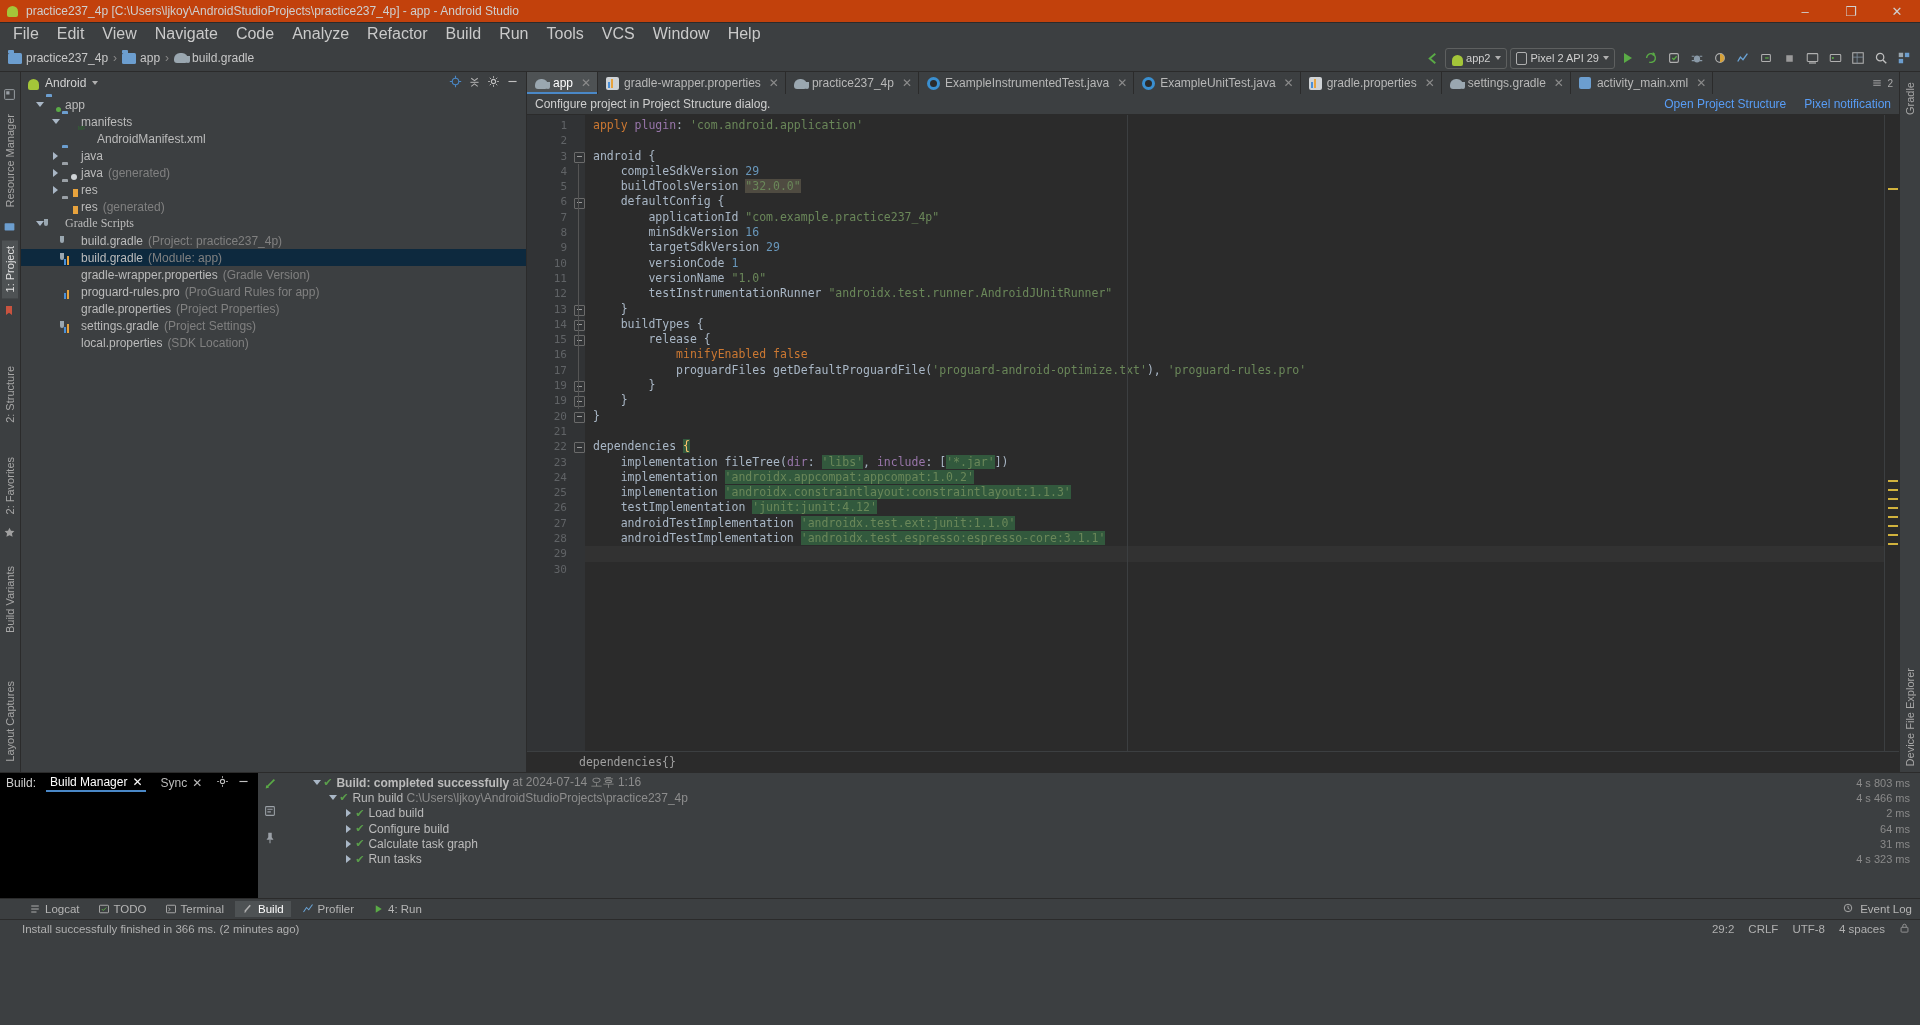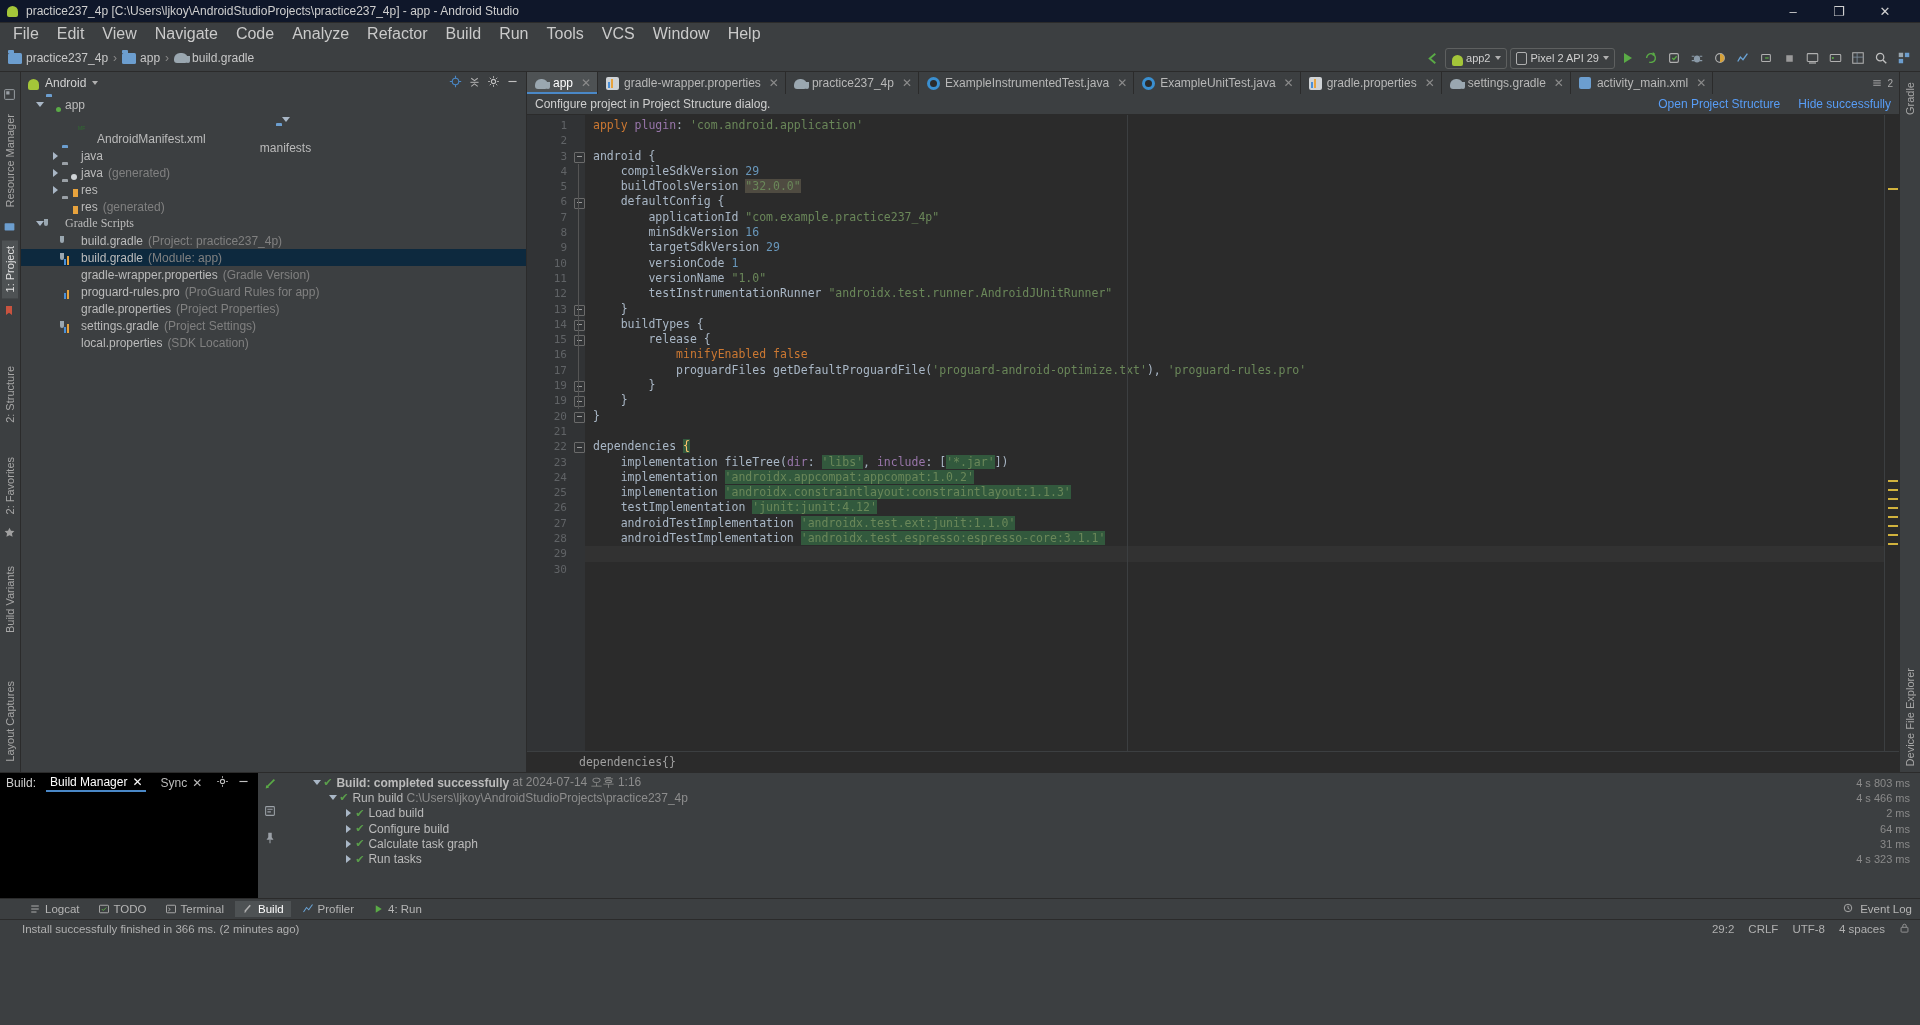--- a/index.html
+++ b/index.html
@@ -5,22 +5,22 @@
   html,body{margin:0;padding:0;}
   body{
     width:1920px;height:1025px;overflow:hidden;
     background:#3c3f41;
     font-family:"Liberation Sans",sans-serif;
     font-size:12px;color:#bbbbbb;
     -webkit-font-smoothing:none;
   }
 
   
-  #titlebar{height:22px;background:#0f172a;border-bottom:1px solid #2b2b2b;
-    display:flex;align-items:center;padding:0 12px 0 6px;}
+  #titlebar{height:22px;background:#c2410c;border-bottom:1px solid #2b2b2b;
+    display:flex;align-items:center;padding:0 0 0 6px;}
   #titlebar .tl-icon{width:14px;height:14px;margin-right:6px;position:relative;}
   #titlebar .tl-text{font-size:12px;color:#cfcfcf;white-space:nowrap;}
   #winbtns{margin-left:auto;display:flex;height:22px;}
   #winbtns div{width:46px;height:22px;display:flex;align-items:center;justify-content:center;color:#d0d0d0;font-size:13px;}
 
   
   #menubar{height:22px;background:#3c3f41;display:flex;align-items:center;padding-left:4px;}
   #menubar .mi{padding:2px 9px;font-size:16px;color:#cacaca;white-space:nowrap;}
 
   
@@ -371,21 +371,21 @@
       </span>
     </div>
     <div id="tree">
         <div class="tnode" style="padding-left: 12px;">
           <span class="tw">
             <span class="arrow-d"></span>
           </span>
           <span class="tico"><span class="folder"></span><span style="position:absolute;right:0;bottom:0;width:5px;height:5px;border-radius:50%;background:#5aab46"></span></span>
           <span class="tlabel">app</span>
         </div>
-        <div class="tnode" style="padding-left: 28px; flex-direction: column;">
+        <div class="tnode" style="padding-left: 28px;">
           <span class="tw">
             <span class="arrow-d"></span>
           </span>
           <span class="tico"><span class="folder"></span></span>
           <span class="tlabel">manifests</span>
         </div>
         <div class="tnode" style="padding-left: 44px;">
           <span class="tw"></span>
           <span class="tico"><span class="manifestico"></span></span>
           <span class="tlabel">AndroidManifest.xml</span>
@@ -533,21 +533,21 @@
             <path d="M3 5h10M3 8h10M3 11h10" stroke="#b0b0b0" stroke-width="1.2"></path>
           </svg>
           <span style="font-size:10px">2</span>
         </div>
       </div>
 
     <div id="notif">
       <span>Configure project in Project Structure dialog.</span>
       <span class="links">
         <a href="#">Open Project Structure</a>
-        <a href="#">Hide successfully</a>
+        <a href="#">Pixel notification</a>
       </span>
     </div>
 
     <div id="codewrap">
       <div id="gutter">
           <div>1</div>
           <div>2</div>
           <div>3</div>
           <div>4</div>
           <div>5</div>

